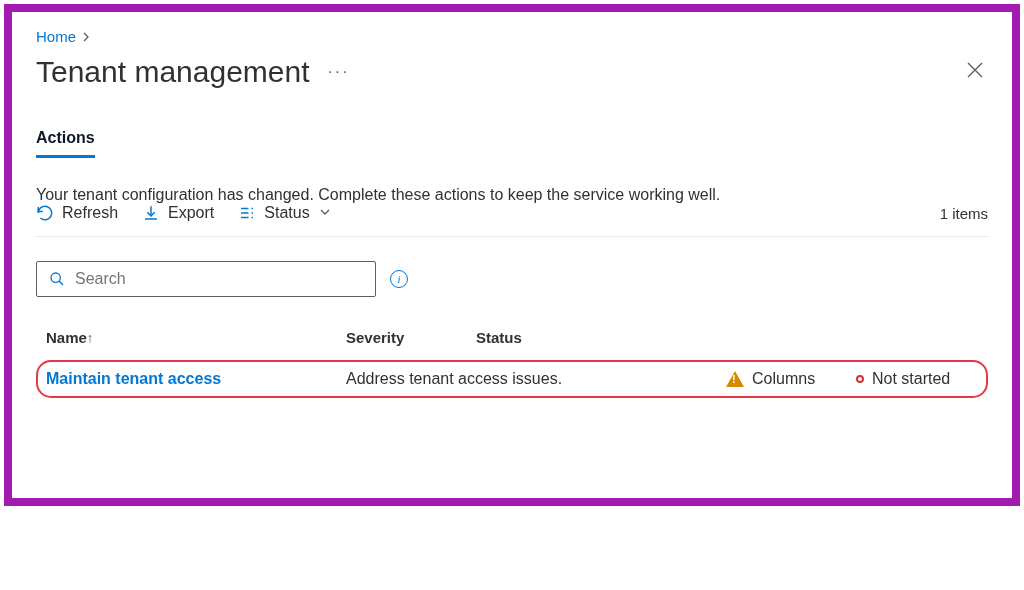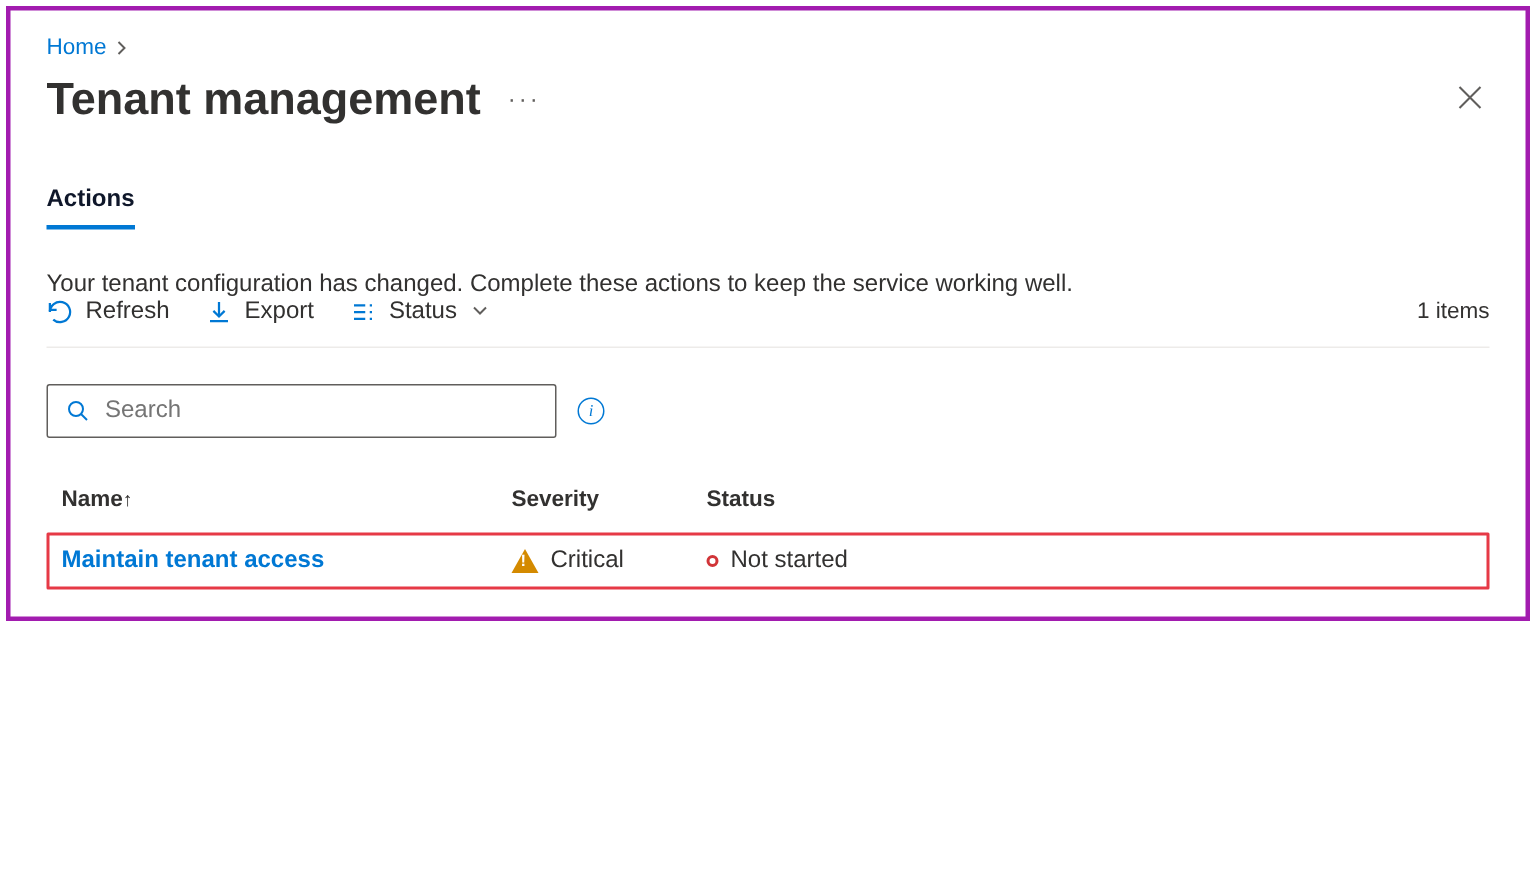--- a/index.html
+++ b/index.html
@@ -7,23 +7,23 @@
       padding: 0;
       box-sizing: border-box;
     }
     body {
       font-family: "Segoe UI", -apple-system, BlinkMacSystemFont, sans-serif;
       background: #fff;
       color: #323130;
       padding: 4px;
     }
     .frame {
-      border: 3px solid #a21caf;
+      border: 8px solid #a21caf;
       width: 1016px;
-      height: 410px;
+      height: 502px;
       padding: 16px 24px;
       position: relative;
     }
     .breadcrumb {
       display: flex;
       align-items: center;
       gap: 6px;
       font-size: 15px;
       margin-bottom: 10px;
     }
@@ -42,21 +42,21 @@
       justify-content: space-between;
       margin-bottom: 40px;
     }
     .title-left {
       display: flex;
       align-items: center;
       gap: 18px;
     }
     .page-title {
       font-size: 30px;
-      font-weight: 700;
+      font-weight: 400;
       color: #323130;
     }
     .ellipsis-icon {
       color: #605e5c;
       font-size: 16px;
       letter-spacing: 2px;
       cursor: pointer;
     }
     .close-icon {
       font-size: 22px;
@@ -75,21 +75,21 @@
       padding-bottom: 8px;
       border-bottom: 3px solid #0078d4;
       cursor: pointer;
     }
     .info-text {
       font-size: 16px;
       color: #323130;
     }
     .toolbar {
       display: flex;
-      align-items: flex-start;
+      align-items: flex-end;
       justify-content: space-between;
       padding-bottom: 14px;
       border-bottom: 1px solid #edebe9;
       margin-bottom: 24px;
     }
     .toolbar-left {
       display: flex;
       align-items: center;
       gap: 24px;
     }
@@ -165,21 +165,21 @@
     }
     .col-name { width: 300px; display: flex; align-items: center; gap: 0;}
     .col-desc { width: 380px; }
     .col-sev  { width: 130px; }
     .col-stat { flex: 1; }
     .sort-arrow {
       font-size: 13px;
     }
     .highlighted-row-wrap {
       border: 2.5px solid #e63946;
-      border-radius: 1px;
+      border-radius: 15px;
       padding: 8px 8px;
     }
     .table-row {
       display: flex;
       align-items: center;
       font-size: 16px;
     }
     .row-link {
       color: #0078d4;
       font-weight: 600;
@@ -305,23 +305,24 @@
     </div>
     <div class="col-sev">Severity</div>
     <div class="col-stat">Status</div>
   </div>
 
   <div class="highlighted-row-wrap">
     <div class="table-row">
       <div class="col-name">
         <span class="row-link">Maintain tenant access</span>
       </div>
+      <div class="col-desc">Address tenant access issues.</div>
       <div class="col-sev severity-cell">
         <span class="warn-triangle"></span>
-        <span>Critical</span>
+        <span>Columns</span>
       </div>
       <div class="col-stat status-cell">
         <span class="status-dot"></span>
         <span>Not started</span>
       </div>
     </div>
   </div>
 
 </div>
 

